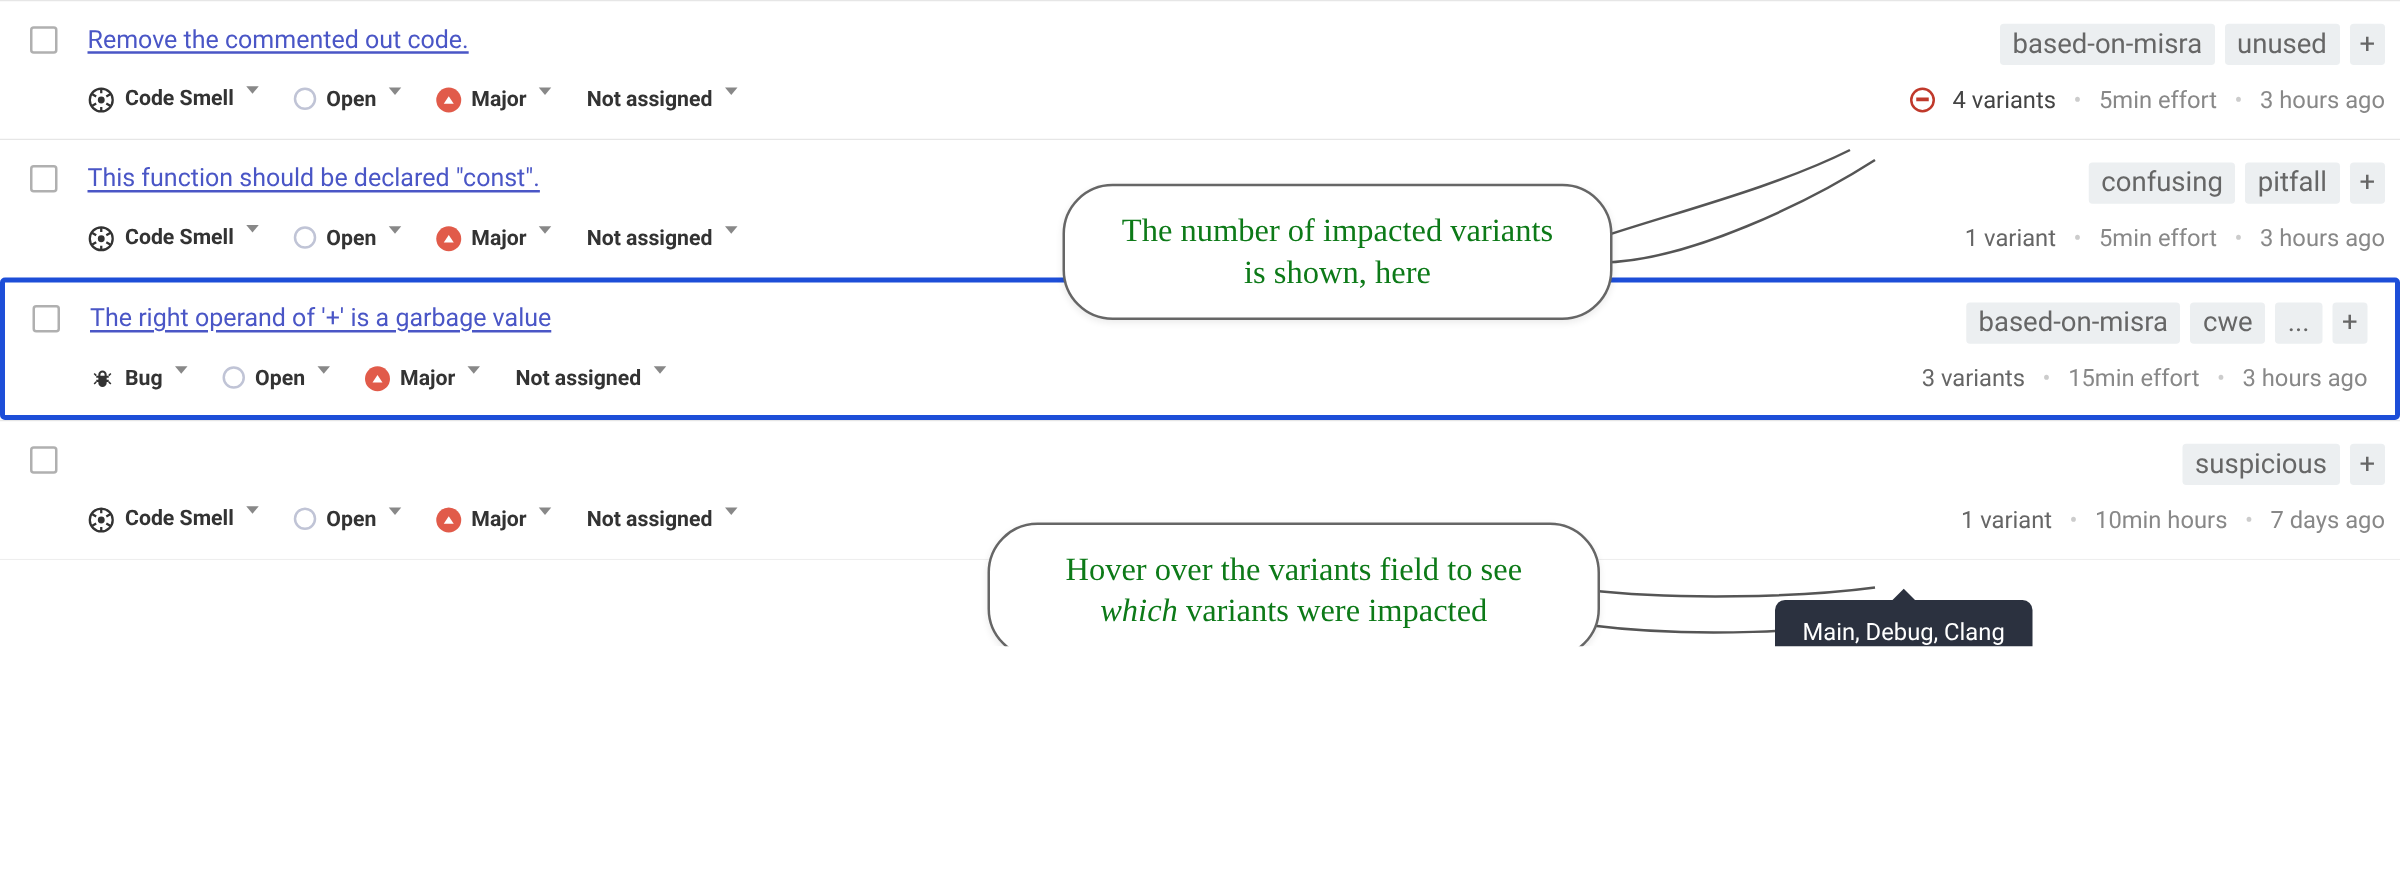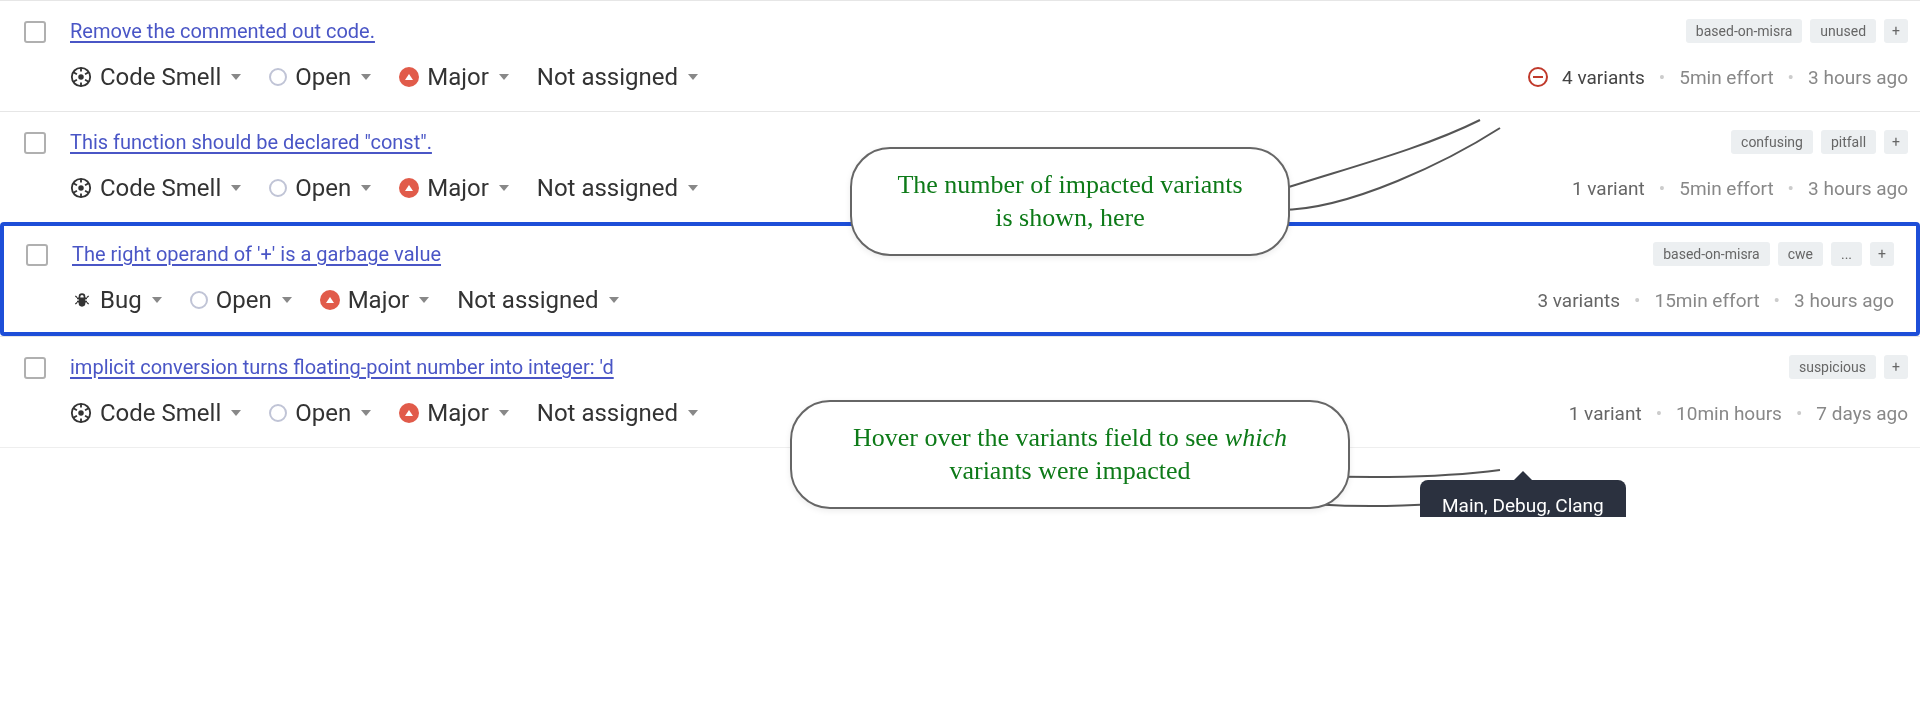--- a/index.html
+++ b/index.html
@@ -41,35 +41,36 @@
     text-underline-offset: 3px;
     font-size: 20px;
     cursor: pointer;
   }
   .tags { margin-left: auto; display: flex; gap: 8px; align-items: center; }
   .tag {
     background: #eceff1;
     color: #666;
     padding: 4px 10px;
     border-radius: 3px;
-    font-size: 14px;
+    font-size: 22px;
   }
   .tag.plus { padding: 4px 8px; cursor:pointer; }
   .row-bottom {
     display: flex;
     align-items: center;
     margin-top: 16px;
     gap: 28px;
     padding-left: 46px;
     color: #333;
   }
   .dd {
-    display: inline-flex; align-items: center; gap: 8px;
+    display: inline-flex; gap: 8px;
     cursor: pointer;
-    font-size: 24px;
+    font-size: 17px;
+    font-weight: bold;
   }
   .chevron {
     display:inline-block; width:0; height:0;
     border-left:5px solid transparent;
     border-right:5px solid transparent;
     border-top:6px solid #888;
     margin-left:2px;
   }
   .icon-smell {
     width:22px; height:22px; display:inline-flex; align-items:center; justify-content:center;
@@ -293,21 +294,20 @@
           <span>15min effort</span>
           <span class="sep">•</span>
           <span>3 hours ago</span>
         </div>
       </div>
     </div>
 
     <div class="issue-row">
       <div class="row-top">
         <span class="checkbox-wrap"><span class="checkbox"></span></span>
-        <a class="issue-title">implicit conversion turns floating-point number into integer: 'd</a>
         <div class="tags">
           <span class="tag">suspicious</span>
           <span class="tag plus">+</span>
         </div>
       </div>
       <div class="row-bottom">
         <span class="dd">
           <span class="icon-smell">
             <svg viewBox="0 0 24 24" width="22" height="22" fill="#333">
                 <circle cx="12" cy="12" r="10" fill="none" stroke="#333" stroke-width="2"></circle>
@@ -350,21 +350,21 @@
     <path d="M1280 190 C 1340 170, 1420 150, 1480 120" stroke="#555" stroke-width="2" fill="none"></path>
     <path d="M1280 210 C 1350 210, 1450 160, 1500 128" stroke="#555" stroke-width="2" fill="none"></path>
     <path d="M1270 472 C 1340 480, 1440 478, 1500 470" stroke="#555" stroke-width="2" fill="none"></path>
     <path d="M1270 500 C 1350 510, 1460 508, 1520 490" stroke="#555" stroke-width="2" fill="none"></path>
   </svg>
 
   <div class="callout" style="top:147px; left:850px; width:440px;">
     <span>The number of impacted variants is shown, here</span>
   </div>
 
-  <div class="callout" style="top:400px; left:790px; width:560px;">
+  <div class="callout" style="top:418px; left:790px; width:490px;">
     <span>Hover over the variants field to see </span><em>which</em><span> variants were impacted</span>
   </div>
 
   <div class="tooltip" style="top:480px; left:1420px;">
     <span>Main, Debug, Clang</span>
   </div>
 
 </div>
 
 </body></html>

